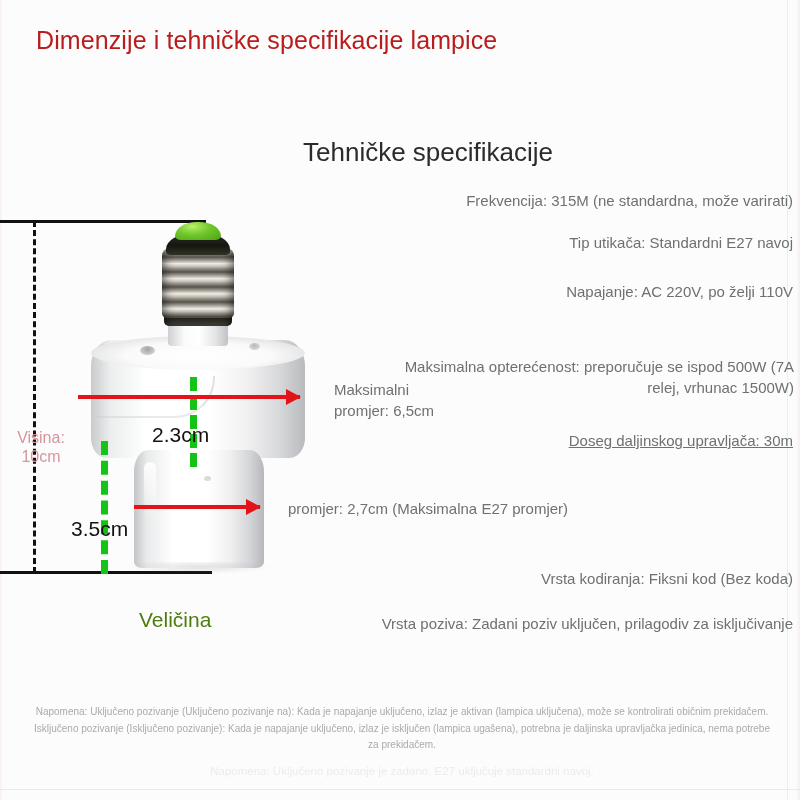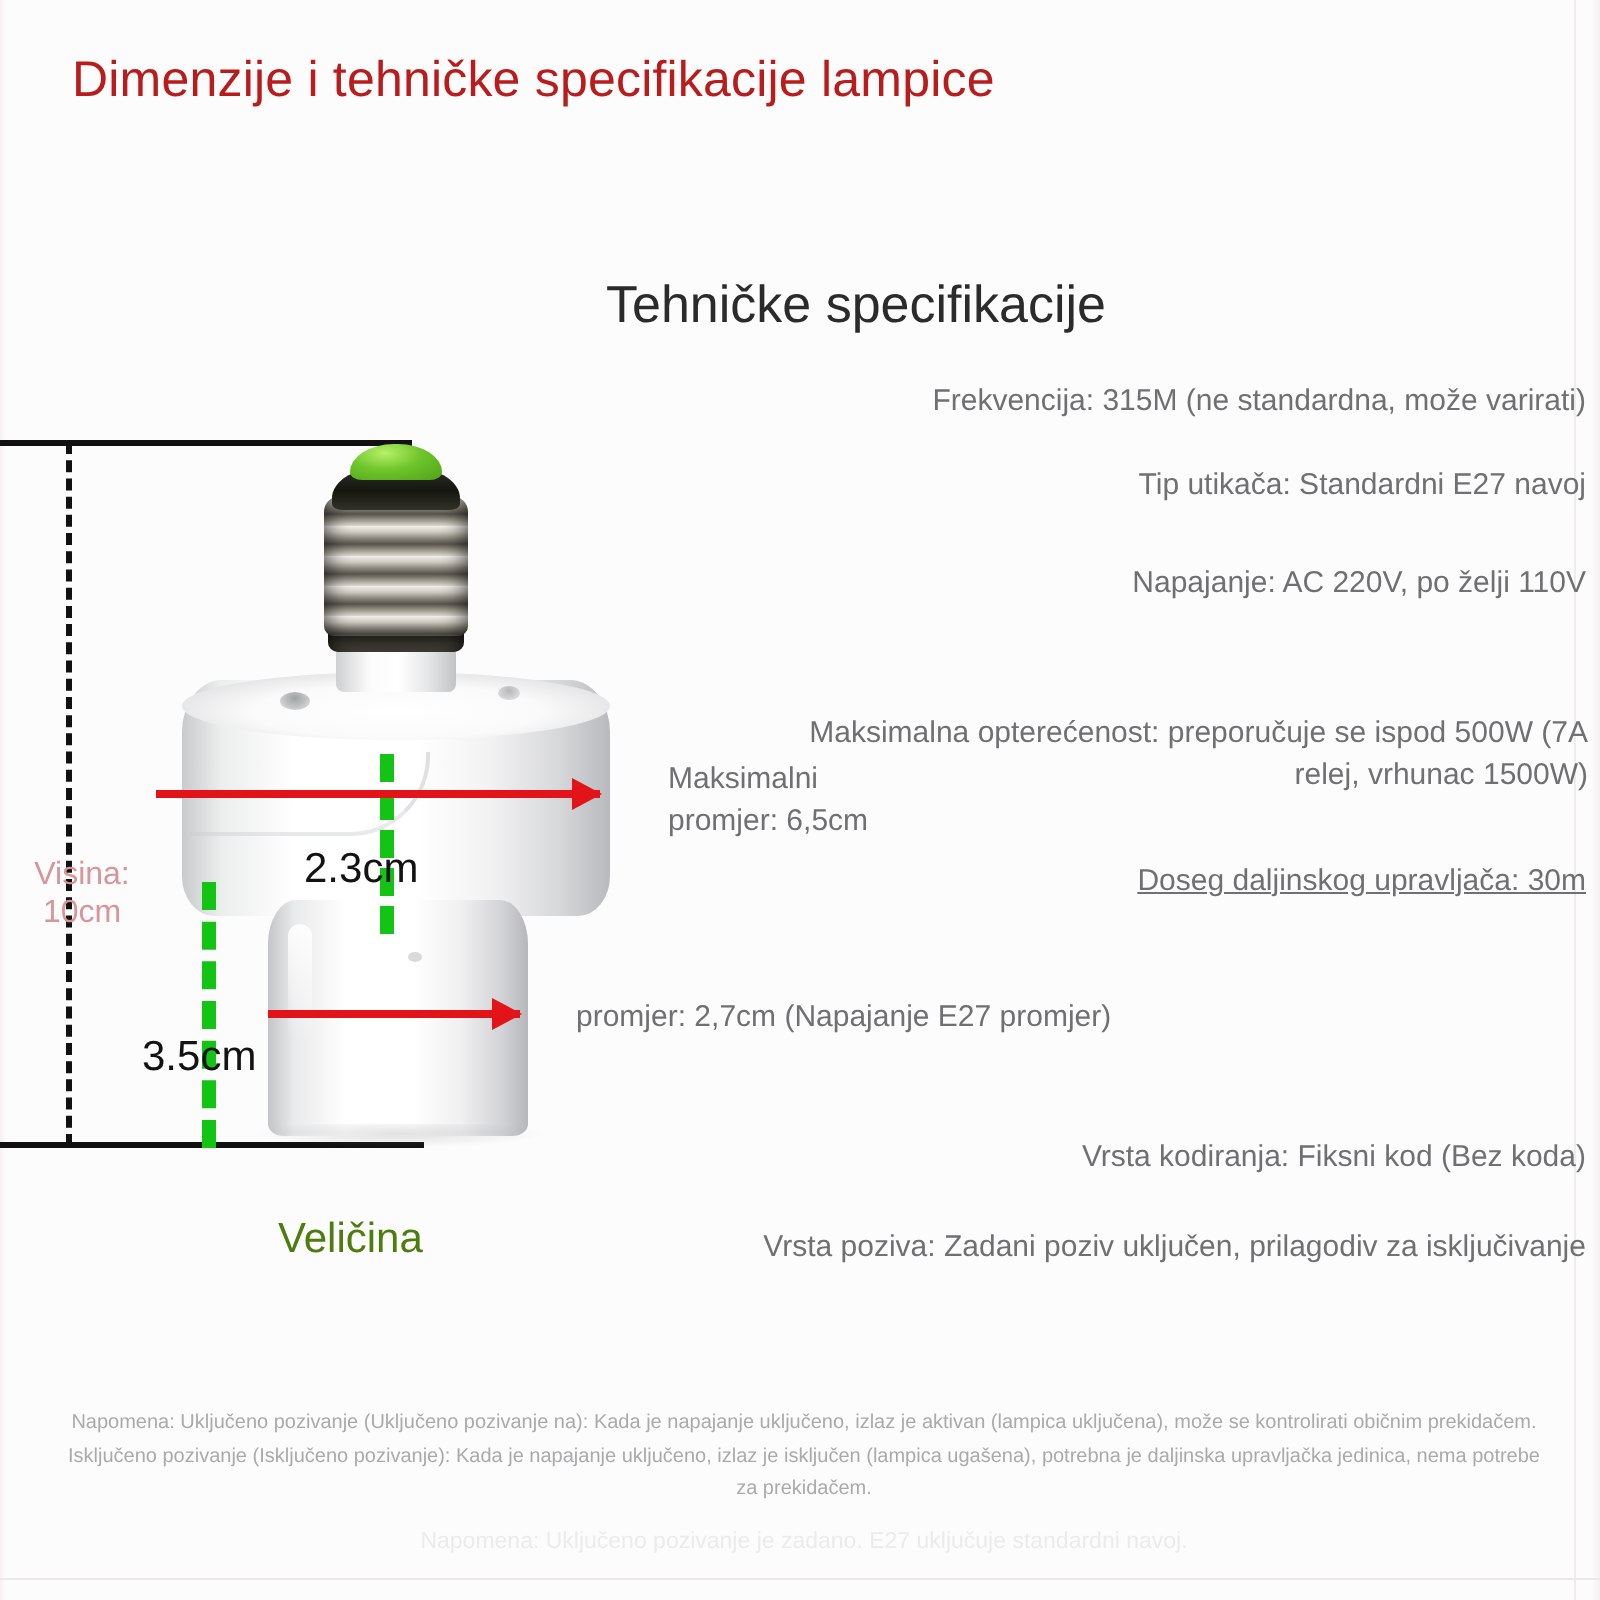--- a/index.html
+++ b/index.html
@@ -362,21 +362,21 @@
     <div class="cm-label l35">3.5cm</div>
 
     <div class="red-arrow a-max"></div>
     <div class="red-arrow a-e27"></div>
 
     <div class="spec-inline max-dia">
       <div>Maksimalni</div>
       <div>promjer: 6,5cm</div>
     </div>
 
-    <div class="spec-inline e27-dia">promjer: 2,7cm (Napajanje E27 promjer)</div>
+    <div class="spec-inline e27-dia">promjer: 2,7cm (Maksimalna E27 promjer)</div>
 
     <div class="size-caption">Veličina</div>
   </div>
 
   <div>
     <div class="spec-heading">Tehničke specifikacije</div>
 
     <div class="spec-line s0">Frekvencija: 315M (ne standardna, može varirati)</div>
     <div class="spec-line s1">Tip utikača: Standardni E27 navoj</div>
     <div class="spec-line s2">Napajanje: AC 220V, po želji 110V</div>

